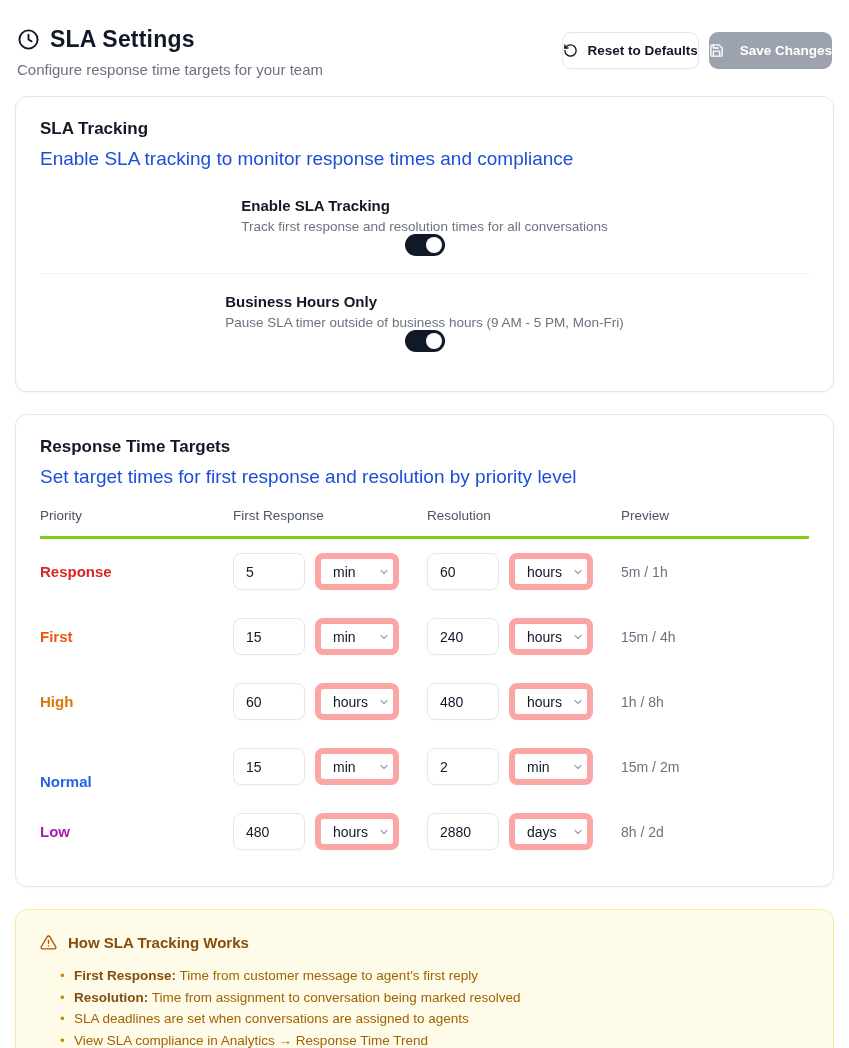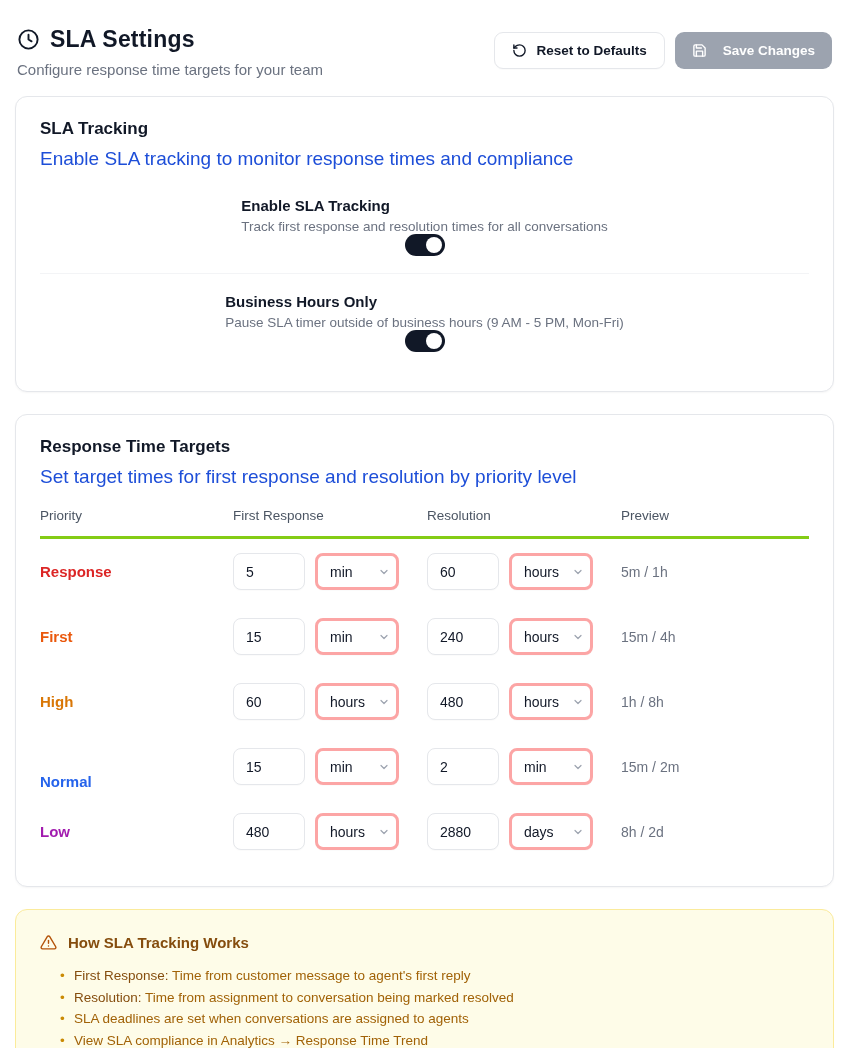--- a/index.html
+++ b/index.html
@@ -9,21 +9,21 @@
     font-family: "Liberation Sans", sans-serif;
     color: #111827;
     padding: 26px 15px 24px;
   }
   
   .page-header { display: flex; justify-content: space-between; align-items: flex-start; margin-bottom: 18px; padding: 0 2px; }
   .title-row { display: flex; align-items: center; gap: 10px; }
   .page-title { font-size: 23px; font-weight: 700; letter-spacing: .2px; }
   .page-subtitle { font-size: 15px; color: #6b7280; margin-top: 8px; }
   .header-actions { display: flex; gap: 10px; margin-top: 6px; }
-  .btn { display: inline-flex; align-items: center; gap: 9px; height: 37px; padding: 0 17px;
+  .btn { display: inline-flex; align-items: center; gap: 9px; height: 37px; padding: 0 0;
          border-radius: 9px; font-size: 13.5px; font-weight: 600; cursor: pointer;
          font-family: "Liberation Sans", sans-serif; }
   .btn-reset { background: #fff; border: 1px solid #e5e7eb; color: #111827; box-shadow: 0 1px 1px rgba(0,0,0,.02); }
   .btn-save { background: #9ca3af; border: none; color: #ffffff; gap: 16px; }
   .icon { display: inline-flex; align-items: center; justify-content: center; }
   
   .card { border: 1px solid #e5e7eb; border-radius: 12px; background: #fff;
           padding: 22px 24px; margin-bottom: 22px; box-shadow: 0 1px 2px rgba(0,0,0,.04); }
   .card-title { font-size: 17px; font-weight: 700; margin-bottom: 9px; }
   .card-desc { font-size: 19px; color: #1d4ed8; }
@@ -41,37 +41,37 @@
   .t-grid { display: grid; grid-template-columns: 193px 194px 194px 1fr; align-items: center; }
   .t-header { margin-top: 20px; padding-bottom: 13px; border-bottom: 3px solid #84cc16;
               font-size: 13.5px; color: #4b5563; }
   .t-row { min-height: 65px; }
   .priority-label { font-size: 15px; font-weight: 600; }
   .cell-pair { display: flex; gap: 10px; align-items: center; }
   .num-input { width: 72px; height: 37px; border: 1px solid #e5e7eb; border-radius: 8px;
                padding: 0 12px; font-size: 14px; color: #111827; outline: none;
                font-family: "Liberation Sans", sans-serif; box-shadow: 0 1px 1px rgba(0,0,0,.02); }
   .select-wrap { position: relative; width: 84px; height: 37px; }
-  .select-wrap select { width: 100%; height: 100%; border: 3px solid #fca5a5; border-radius: 8px;
+  .select-wrap select { width: 100%; height: 100%; border: 6px solid #fca5a5; border-radius: 8px;
                padding: 0 24px 0 12px; font-size: 14px; color: #111827; appearance: none;
                -webkit-appearance: none; background: #fff; outline: none; cursor: pointer;
                font-family: "Liberation Sans", sans-serif; box-shadow: 0 1px 1px rgba(0,0,0,.02); }
   .select-wrap .chev { position: absolute; right: 9px; top: 50%; transform: translateY(-50%);
                pointer-events: none; color: #9ca3af; display: flex; }
   .preview-text { font-size: 14px; color: #6b7280; }
   
   .info-box { background: #fefce8; border: 1px solid #fbeb9b; border-radius: 12px;
               padding: 24px 24px 26px; }
   .info-heading { display: flex; align-items: center; gap: 11px; font-size: 15px;
               font-weight: 700; color: #854d0e; }
   .info-list { list-style: none; margin-top: 14px; }
   .info-list li { position: relative; padding-left: 34px; font-size: 13.5px; color: #a16207;
               line-height: 21.5px; }
   .info-list li .dot { position: absolute; left: 20px; color: #ca8a04; }
-  .info-list li b { color: #854d0e; font-weight: 400; margin-top: 34px; }
+  .info-list li b { color: #854d0e; font-weight: 700; margin-top: 34px; }
 </style>
 </head>
 <body>
 
 <div class="page-header">
   <div>
     <div class="title-row">
       <span class="icon">
         <svg width="23" height="23" viewBox="0 0 24 24" fill="none" stroke="#111827" stroke-width="2" stroke-linecap="round" stroke-linejoin="round">
           <circle cx="12" cy="12" r="9.5"></circle>

